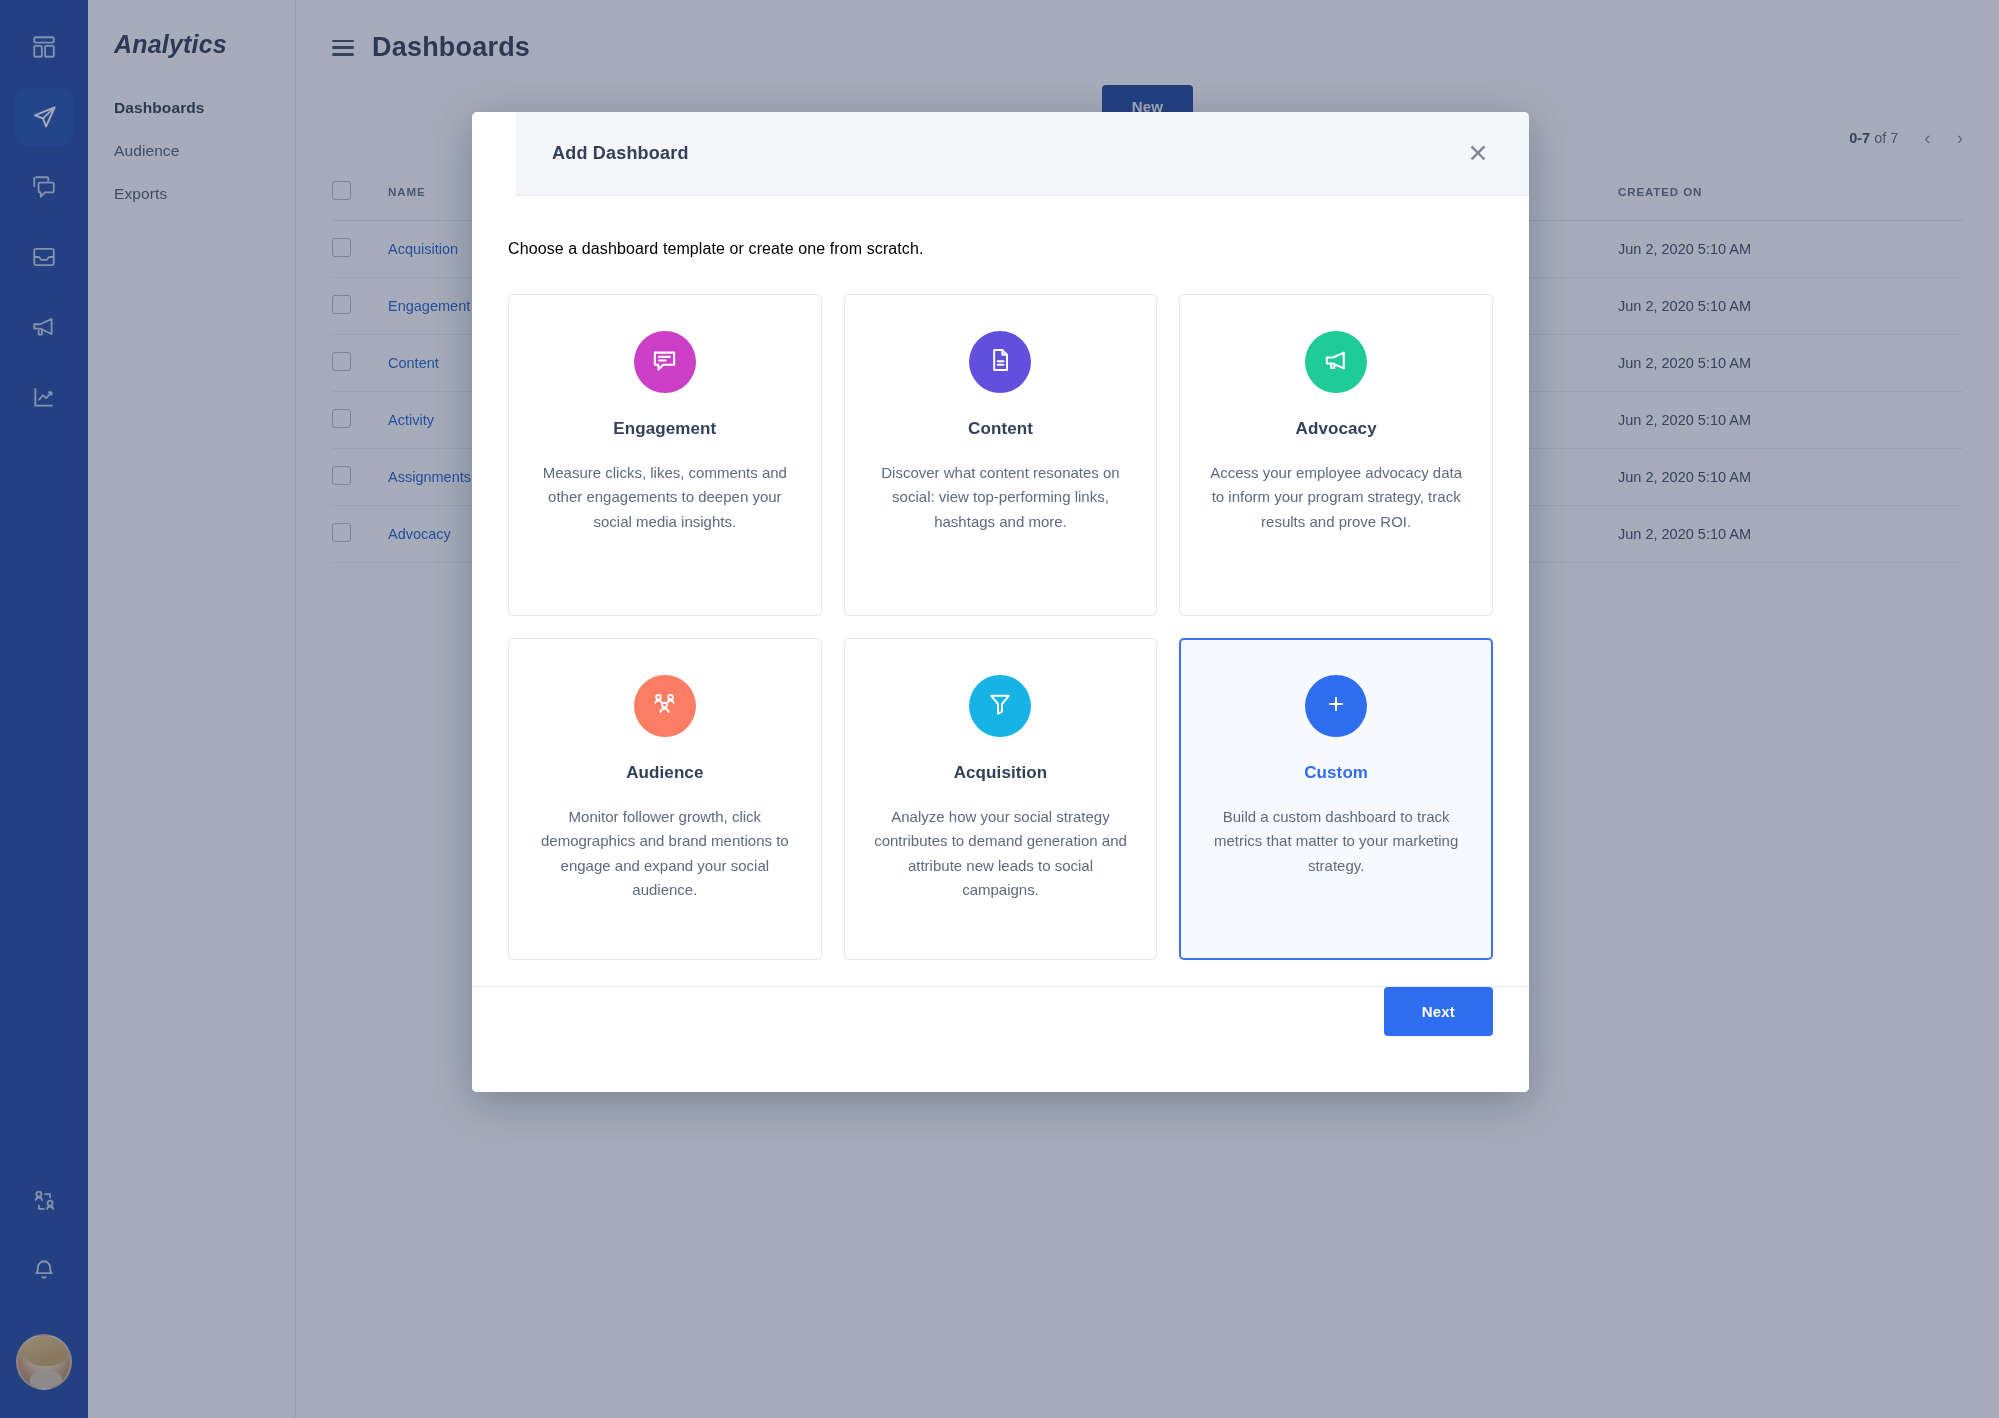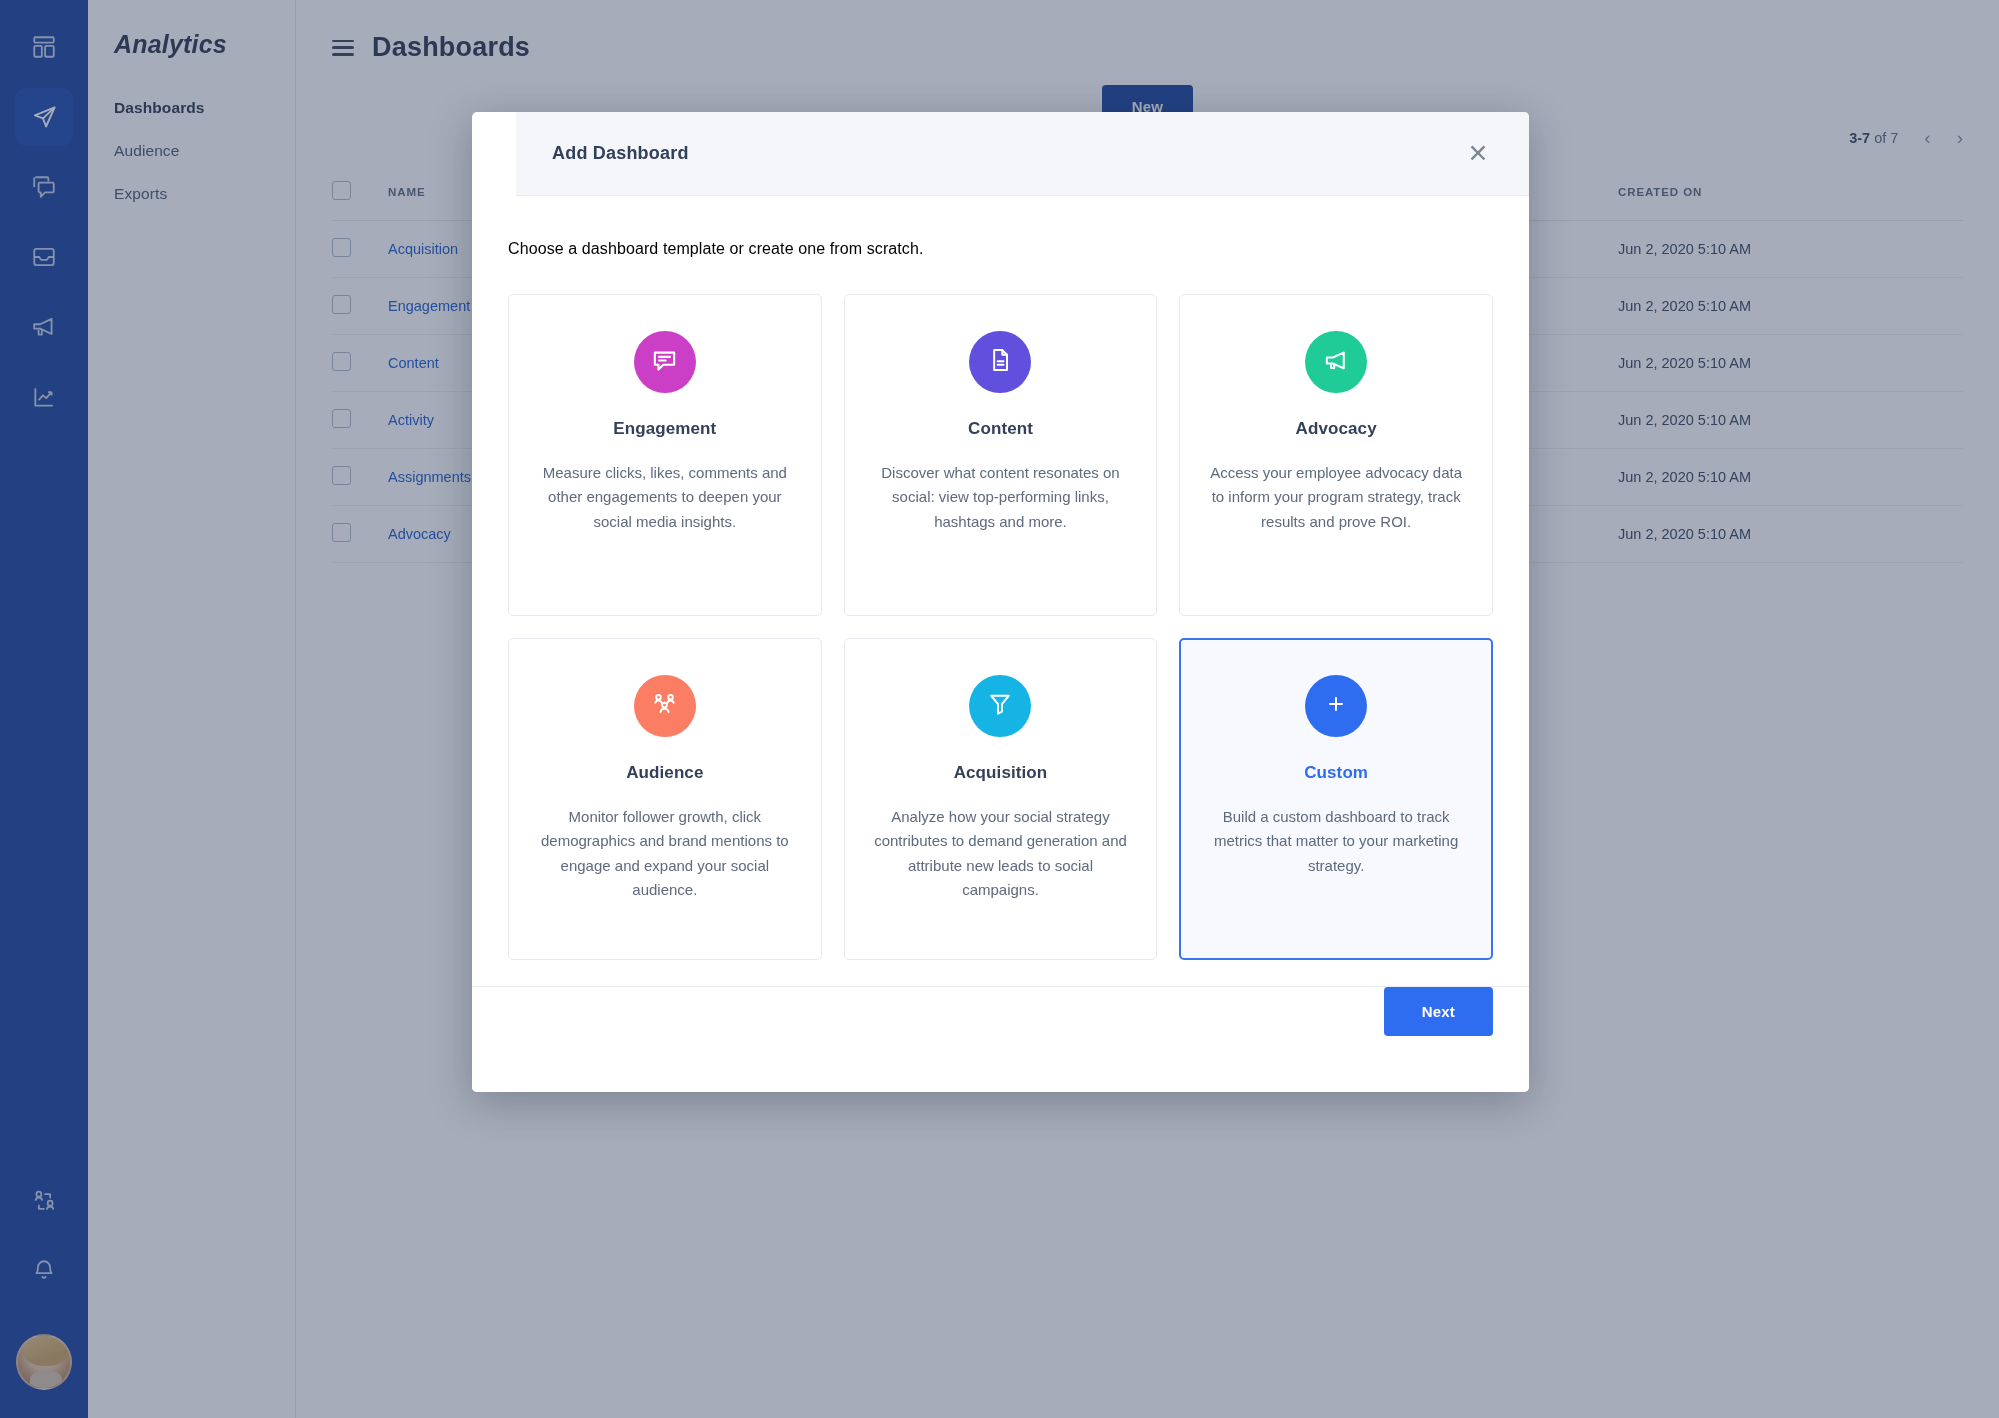--- a/index.html
+++ b/index.html
@@ -416,21 +416,21 @@
             <i></i>
             <i></i>
           </div>
         <div class="page-title">Dashboards</div>
       </div>
 
       <div class="toolbar">
         <button class="btn-new">New</button>
         <div class="toolbar-right">
           <div class="pg-count">
-            <b>3-7</b>
+            <b>0-7</b>
             <span>of 7</span>
           </div>
           <span class="chev">‹</span>
           <span class="chev">›</span>
         </div>
       </div>
 
       <table class="dash-table">
         <thead>
           <tr>

